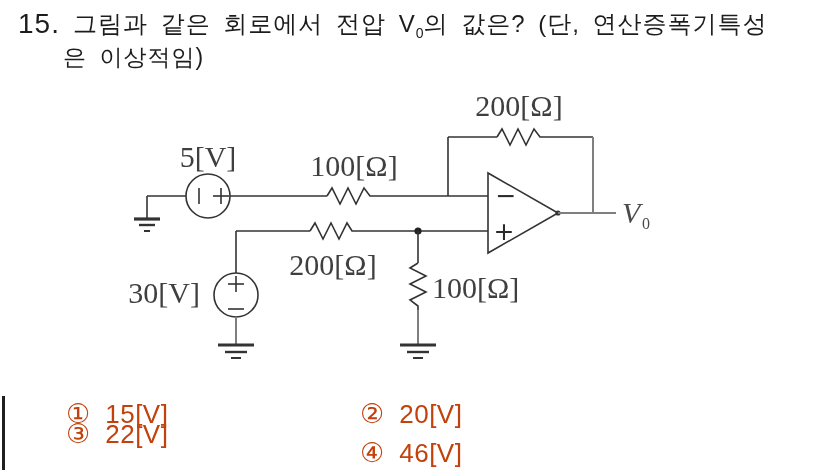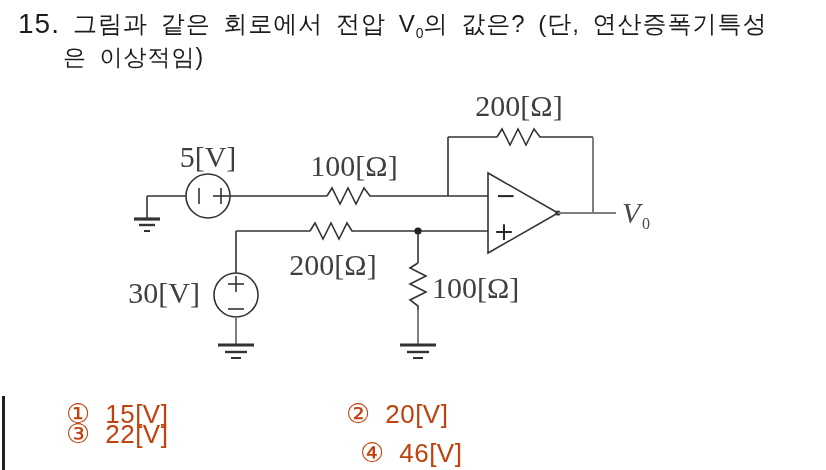--- a/index.html
+++ b/index.html
@@ -46,21 +46,21 @@
     font-size:16px;fill:#4a4a4a;
   }
   
   .option{
     position:absolute;white-space:nowrap;
     font-size:26px;color:#c2410c;
   }
   .opt-num{font-size:27px;margin-right:15px;}
   .opt-label{letter-spacing:0.5px;}
   .opt-1{left:66px;top:398px;}
-  .opt-2{left:346px;top:398px;}
+  .opt-2{left:360px;top:398px;}
   .opt-3{left:66px;top:418px;}
   .opt-4{left:360px;top:437px;}
   
   .page-divider{
     position:absolute;left:2px;top:396px;width:3px;height:74px;background:#1f1f1f;
   }
 </style>
 </head>
 <body>
 

